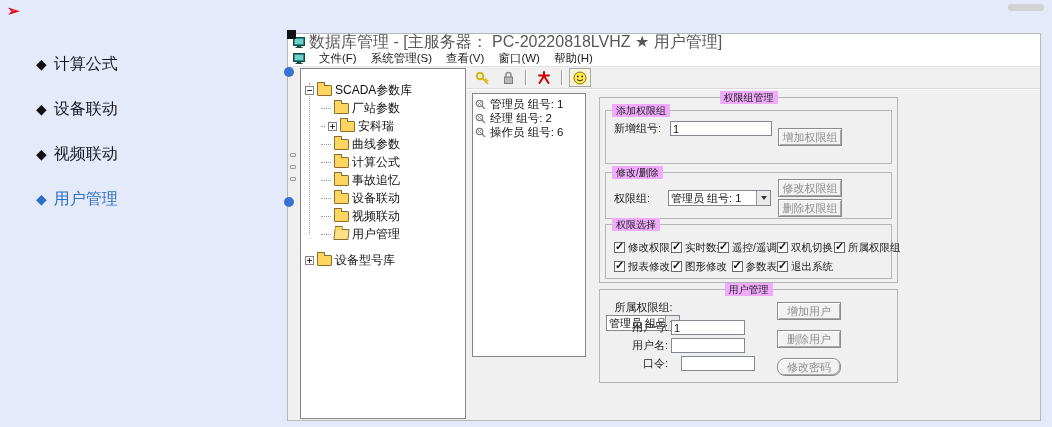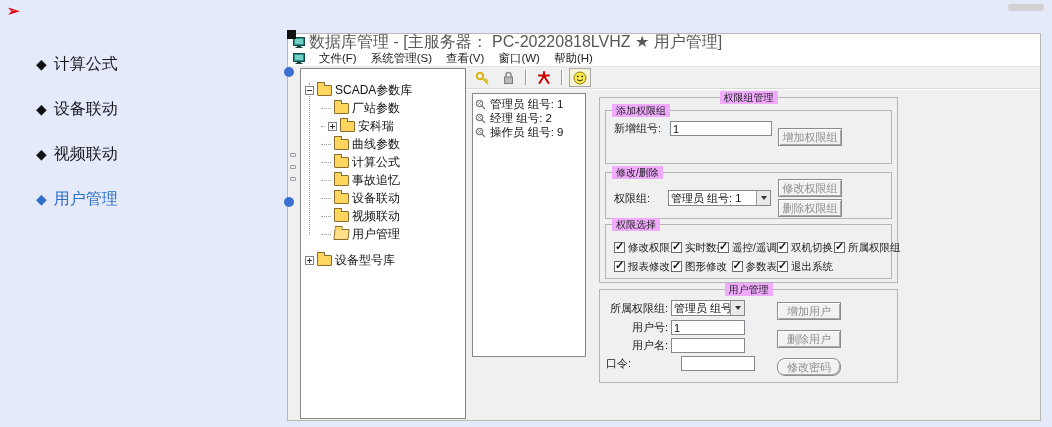--- a/index.html
+++ b/index.html
@@ -263,21 +263,21 @@
                 <path d="M7 7 L10 10" stroke="#7d7d7d" stroke-width="1.2"></path>
               </svg>
             <span>经理 组号: 2</span>
           </div>
           <div class="litem">
             <svg width="11" height="11" viewBox="0 0 11 11">
                 <circle cx="4.5" cy="4.5" r="3.2" fill="none" stroke="#7d7d7d" stroke-width="1.2"></circle>
                 <path d="M2.3 2.3 L6.7 6.7 M6.7 2.3 L2.3 6.7" stroke="#7d7d7d" stroke-width="0.8"></path>
                 <path d="M7 7 L10 10" stroke="#7d7d7d" stroke-width="1.2"></path>
               </svg>
-            <span>操作员 组号: 9</span>
+            <span>操作员 组号: 6</span>
           </div>
         </div>
 
         <div class="gb" style="left:133px; top:8px; width:299px; height:186px;">
           <span class="gb-title center">权限组管理</span>
 
           <div class="gb" style="left:5px; top:12px; width:287px; height:54px;">
             <span class="gb-title left">添加权限组</span>
             <div class="frow" style="left:8px; top:10px;">
               <span class="flabel" style="width:56px;">新增组号:</span>
@@ -342,37 +342,37 @@
                     <span class="cblabel">退出系统</span>
                   </span>
               </div>
             </div>
           </div>
         </div>
 
         <div class="gb" style="left:133px; top:200px; width:299px; height:94px;">
           <span class="gb-title center">用户管理</span>
 
-          <div class="frow" style="left:6px; top:10px;">
+          <div class="frow" style="left:6px; top:10px;flex-direction:column;">
             <span class="flabel" style="width:62px; text-align:right; margin-right:3px;">所属权限组:</span>
             <div class="dropdown" style="width:74px;">
               <span class="dd-text">管理员 组号:</span>
               <span class="dd-btn"></span>
             </div>
           </div>
           <div class="frow" style="left:6px; top:30px;">
             <span class="flabel" style="width:62px; text-align:right; margin-right:3px;">用户号:</span>
             <input class="tinput" style="width: 74px;" value="1">
           </div>
           <div class="frow" style="left:6px; top:48px;">
             <span class="flabel" style="width:62px; text-align:right; margin-right:3px;">用户名:</span>
             <input class="tinput" style="width: 74px;" value="">
           </div>
           <div class="frow" style="left:6px; top:66px;">
-            <span class="flabel" style="width:62px; margin-right:13px;">口令:</span>
+            <span class="flabel" style="width:62px; text-align:right; margin-right:13px;">口令:</span>
             <input class="tinput" style="width: 74px;" value="">
           </div>
 
           <button class="wbtn" style="left:177px; top:12px;">增加用户</button>
           <button class="wbtn" style="left:177px; top:40px;font-family:Liberation Mono, monospace;">删除用户</button>
           <button class="wbtn" style="left:177px; top:68px;border-radius:8px;">修改密码</button>
         </div>
 
       </div>
     </div>

